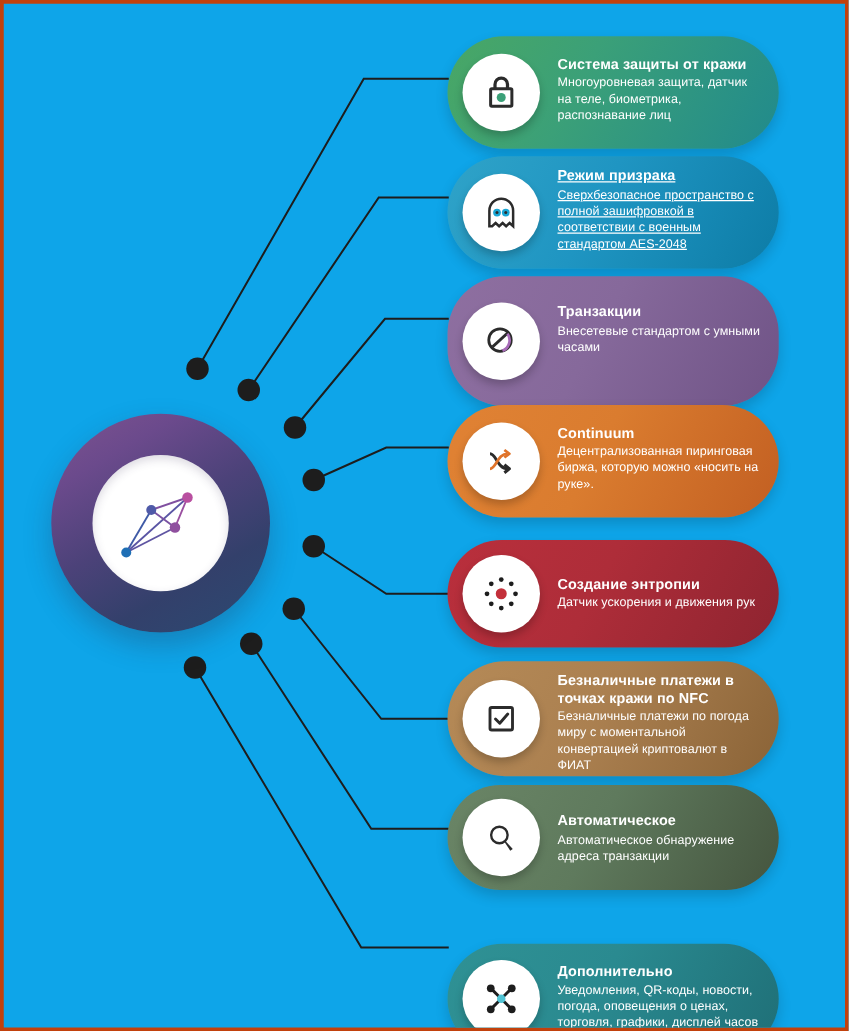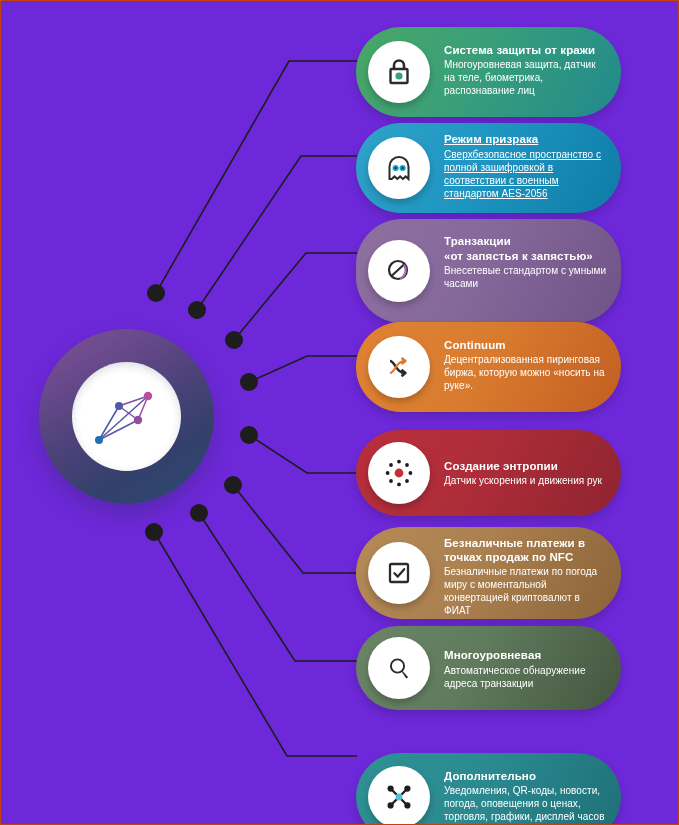--- a/index.html
+++ b/index.html
@@ -5,22 +5,22 @@
   * { box-sizing: border-box; margin: 0; padding: 0; }
   html, body {
     width: 679px; height: 825px;
     background: #ffffff;
     font-family: "Liberation Sans", sans-serif;
     overflow: hidden;
   }
   #infographic {
     position: relative;
     width: 679px; height: 825px;
-    background: #6d28d9;
-    border: 1px solid #c2410c;
+    background: #0ea5e9;
+    border: 3px solid #c2410c;
     overflow: hidden;
   }
   
   #connectors {
     position: absolute; left: 0; top: 0;
     width: 679px; height: 825px;
     pointer-events: none;
   }
   
   #hub {
@@ -156,35 +156,34 @@
       <svg width="28" height="30" viewBox="0 0 28 30">
         <path d="M4.5,26 L4.5,13.5 A9.5,9.5 0 0 1 23.5,13.5 L23.5,26 L20.7,23.4 L17.9,26 L15.1,23.4 L12.3,26 L9.5,23.4 L6.7,26 Z" stroke="#2b2b2b" stroke-width="2" fill="#ffffff"></path>
         <circle cx="10.6" cy="15" r="3.1" fill="#19a7d6"></circle>
         <circle cx="17.6" cy="15" r="3.1" fill="#19a7d6"></circle>
         <circle cx="10.6" cy="15" r="1.2" fill="#2b2b2b"></circle>
         <circle cx="17.6" cy="15" r="1.2" fill="#2b2b2b"></circle>
       </svg>
     </div>
     <div class="card-body">
       <div class="card-title">Режим призрака</div>
-      <div class="card-desc">Сверхбезопасное пространство с полной зашифровкой в соответствии с военным стандартом AES-2056</div>
+      <div class="card-desc">Сверхбезопасное пространство с полной зашифровкой в соответствии с военным стандартом AES-2048</div>
     </div>
   </div>
 
   <div class="card g-purple" style="top:218px;height:104px;">
     <div class="card-icon">
       <svg width="30" height="30" viewBox="0 0 30 30">
         <circle cx="14" cy="14" r="9" stroke="#2b2b2b" stroke-width="2.2" fill="none"></circle>
         <line x1="8" y1="19.5" x2="20" y2="8.5" stroke="#2b2b2b" stroke-width="2.2"></line>
         <path d="M20,9 A9,9 0 0 1 16,22.6" stroke="#a76bb8" stroke-width="2.2" fill="none"></path>
       </svg>
     </div>
     <div class="card-body">
       <div class="card-title">Транзакции</div>
-      <div class="card-title">«от запястья к запястью»</div>
       <div class="card-desc">Внесетевые стандартом с умными часами</div>
     </div>
   </div>
 
   <div class="card g-red" style="top:429px;height:86px;">
     <div class="card-icon">
       <svg width="32" height="32" viewBox="0 0 32 32">
         <circle cx="16" cy="16" r="4.4" fill="#c3303a"></circle>
         <g fill="#1d1d1d">
           <circle cx="16" cy="4.6" r="1.9"></circle>
@@ -220,34 +219,34 @@
   </div>
 
   <div class="card g-brown" style="top:526px;height:92px;">
     <div class="card-icon">
       <svg width="28" height="28" viewBox="0 0 28 28">
         <rect x="5" y="5" width="18" height="18" rx="1.4" stroke="#2b2b2b" stroke-width="2.3" fill="none"></rect>
         <path d="M9.4,14.2 L12.8,17.6 L19.2,10.2" stroke="#2b2b2b" stroke-width="2.3" fill="none" stroke-linecap="round" stroke-linejoin="round"></path>
       </svg>
     </div>
     <div class="card-body">
-      <div class="card-title">Безналичные платежи в точках продаж по NFC</div>
+      <div class="card-title">Безналичные платежи в точках кражи по NFC</div>
       <div class="card-desc">Безналичные платежи по погода миру с моментальной конвертацией криптовалют в ФИАТ</div>
     </div>
   </div>
 
   <div class="card g-olive" style="top:625px;height:84px;">
     <div class="card-icon">
       <svg width="28" height="28" viewBox="0 0 28 28">
         <circle cx="12.5" cy="12" r="6.6" stroke="#2b2b2b" stroke-width="1.9" fill="none"></circle>
         <path d="M17.4,16.8 L23.2,23.2 L21.2,24.6 L16.6,17.6 Z" fill="#2b2b2b"></path>
       </svg>
     </div>
     <div class="card-body">
-      <div class="card-title">Многоуровневая</div>
+      <div class="card-title">Автоматическое</div>
       <div class="card-desc">Автоматическое обнаружение адреса транзакции</div>
     </div>
   </div>
 
   <div class="card g-teal" style="top:752px;height:88px;">
     <div class="card-icon">
       <svg width="30" height="30" viewBox="0 0 30 30">
         <g stroke="#1d1d1d" stroke-width="2.3">
           <line x1="15" y1="15" x2="7.5" y2="7.5"></line>
           <line x1="15" y1="15" x2="22.5" y2="7.5"></line>

